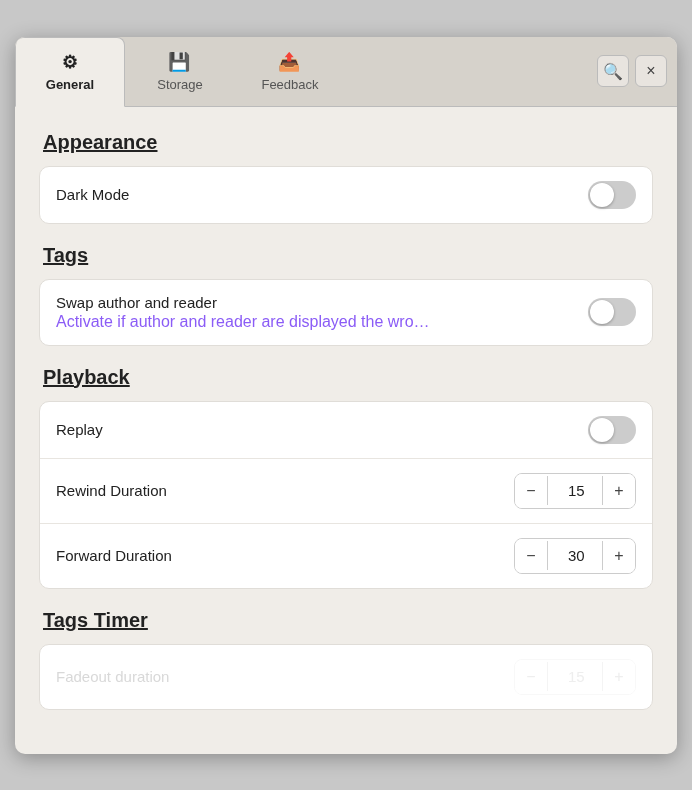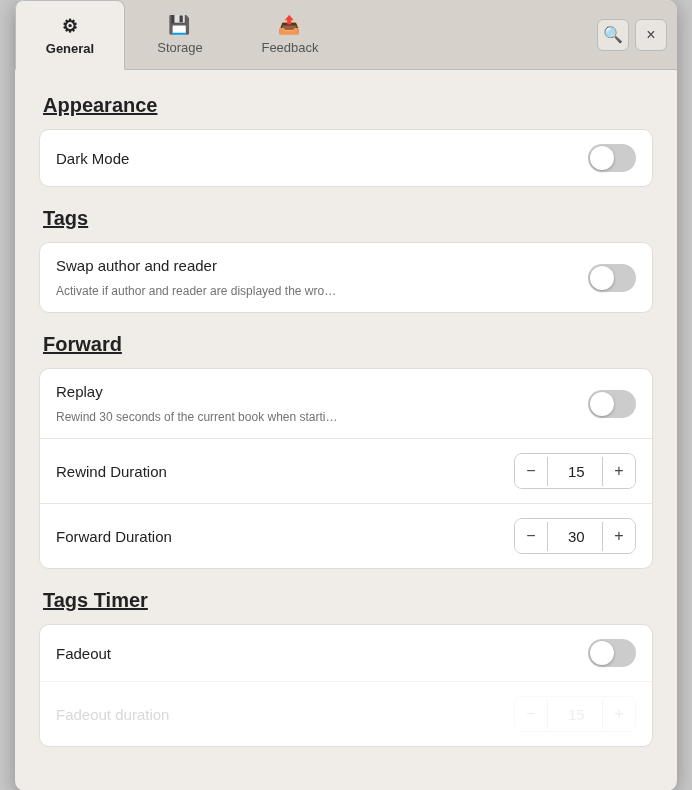--- a/index.html
+++ b/index.html
@@ -113,23 +113,23 @@
       border-top: 1px solid #e8e5e0;
       gap: 24px;
     }
 
     .card-row-label {
       font-size: 15px;
       color: #222;
     }
 
     .card-row-sublabel {
-      font-size: 12px;
-      color: #737373;
-      margin-top: 10px;
+      font-size: 16px;
+      color: #8b5cf6;
+      margin-top: 2px;
       max-width: 380px;
     }
 
     .card-row-left {
       display: flex;
       flex-direction: column;
     }
 
     
     .toggle {
@@ -250,27 +250,26 @@
           <div class="card-row-left">
             <span class="card-row-label">Swap author and reader</span>
             <span class="card-row-sublabel">Activate if author and reader are displayed the wro…</span>
           </div>
           <div class="toggle"></div>
         </div>
       </div>
     </div>
 
     <div class="section-block">
-      <div class="section-title">Forward</div>
+      <div class="section-title">Playback</div>
       <div class="card">
 
         <div class="card-row">
           <div class="card-row-left">
             <span class="card-row-label">Replay</span>
-            <span class="card-row-sublabel">Rewind 30 seconds of the current book when starti…</span>
           </div>
           <div class="toggle"></div>
         </div>
 
         <div class="card-row">
           <span class="card-row-label">Rewind Duration</span>
           <div class="stepper">
             <button class="stepper-btn">−</button>
             <span class="stepper-value">15</span>
             <button class="stepper-btn">+</button>
@@ -285,24 +284,20 @@
             <button class="stepper-btn">+</button>
           </div>
         </div>
       </div>
     </div>
 
     <div class="section-block">
       <div class="section-title">Tags Timer</div>
       <div class="card">
 
-        <div class="card-row">
-          <span class="card-row-label">Fadeout</span>
-          <div class="toggle"></div>
-        </div>
 
         <div class="card-row" style="opacity:0.45;">
           <span class="card-row-label" style="color:#aaa;text-align:right;">Fadeout duration</span>
           <div class="stepper disabled" style="border-color:#ddd;">
             <button class="stepper-btn" style="color:#aaa;">−</button>
             <span class="stepper-value" style="color:#aaa;">15</span>
             <button class="stepper-btn" style="color:#aaa;">+</button>
           </div>
         </div>
       </div>

